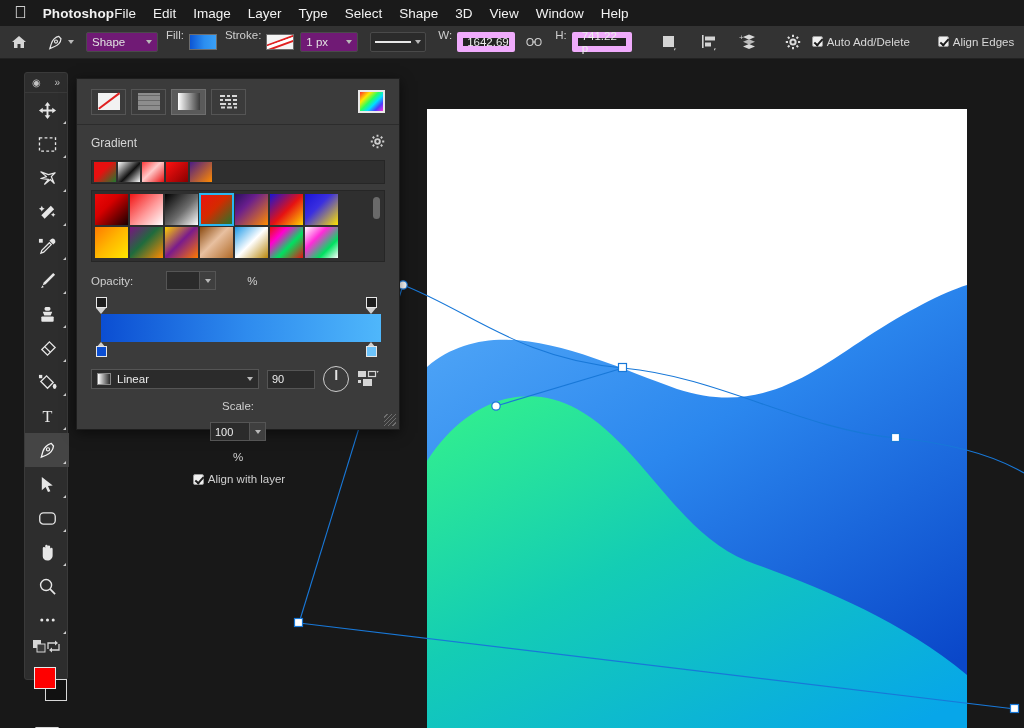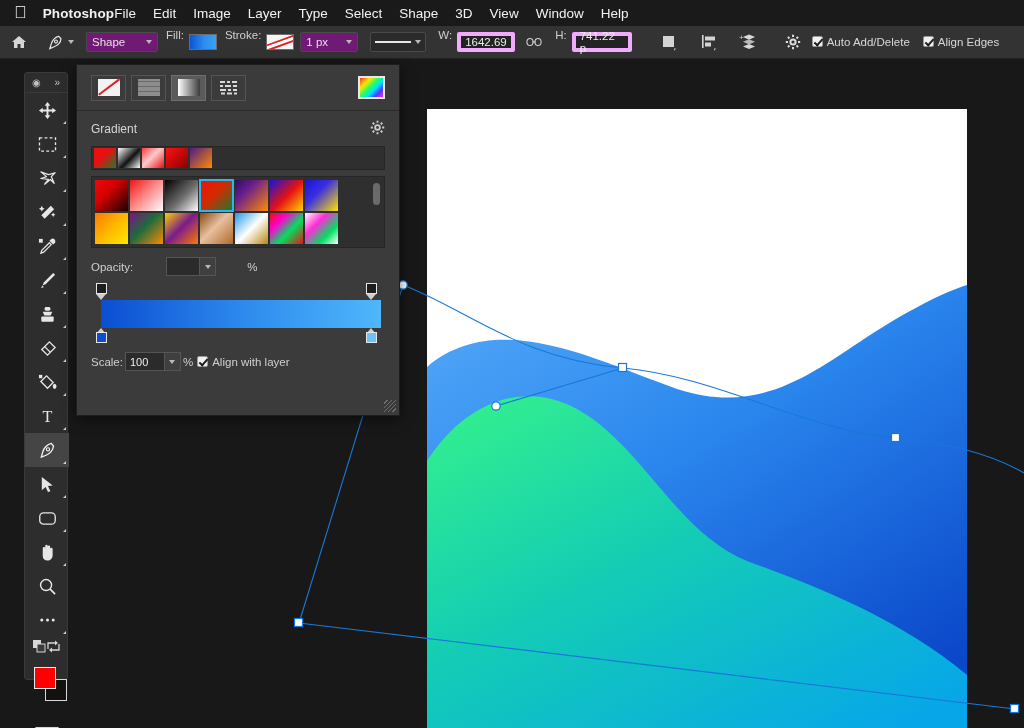--- a/index.html
+++ b/index.html
@@ -56,21 +56,21 @@
     position: relative; overflow: hidden;
   }
   .swatch-stroke i {
     position:absolute; left:-4px; width:38px; height:2px; background:#e02020;
     transform-origin: center;
   }
   .swatch-stroke i.a { top:4px; transform: rotate(-20deg); }
   .swatch-stroke i.b { top:9px; transform: rotate(-20deg); }
   .swatch-stroke i.c { top:6px; height:3px; background:#fff; transform: rotate(-20deg); }
   .ob-input {
-    height: 20px; background: #232323; border: 4px solid #f0abfc; border-radius: 2px;
+    height: 20px; background: #232323; border: 6px solid #f0abfc; border-radius: 2px;
     color: #ececec; font-size: 11.5px; padding: 0 4px; display:flex; align-items:center;
   }
   .ob-strokeline {
     height: 20px; width: 56px; background: #2b2b2b; border: 1px solid #4a4a4a; border-radius: 2px;
     display:flex; align-items:center; justify-content:space-between; padding: 0 4px;
   }
   .ob-strokeline .line { width: 36px; height: 2px; background: #e8e8e8; }
   .chk { width: 11px; height: 11px; border:1px solid #9a9a9a; background:#f0f0f0; border-radius:2px;
          position: relative; display:inline-block; margin-right:4px; vertical-align:-1px;}
   .chk:after{content:"";position:absolute;left:3px;top:0px;width:3px;height:7px;border:solid #1d1d1d;border-width:0 2px 2px 0;transform:rotate(42deg);}
@@ -102,21 +102,21 @@
     position: absolute; left: 0; top: 59px; width: 1024px; height: 669px;
     background: #181818; z-index: 5; overflow: hidden;
   }
   #artboard {
     position: absolute; left: 427px; top: 50px; width: 540px; height: 631px;
     background: #ffffff; overflow: hidden;
   }
 
   
   #gradpanel {
-    position: absolute; left: 76px; top: 64px; width: 324px; height: 352px;
+    position: absolute; left: 76px; top: 78px; width: 324px; height: 352px;
     background: #3b3b3b; border: 1px solid #1e1e1e;
     box-shadow: 0 3px 12px rgba(0,0,0,.55);
     z-index: 35; color: #cfcfcf; font-size: 11.5px;
   }
   #gp-top { height: 46px; display:flex; align-items:center; padding: 0 14px;
             border-bottom: 1px solid #2c2c2c; justify-content: space-between;}
   .gp-modes { display:flex; }
   .gp-mode {
     width: 35px; height: 26px; background: #3b3b3b; border: 1px solid #555;
     display:flex; align-items:center; justify-content:center; margin-right: 5px;
@@ -168,21 +168,21 @@
   .stop-top-tri { border-top: 6px solid #cfcfcf; }
   .stop-bot-tri { border-bottom: 6px solid #cfcfcf; }
 
   #gp-type { margin: 8px 14px 0 14px; display:flex; align-items:center; gap:8px;}
   .gp-select { height: 20px; background:#2b2b2b; border:1px solid #555; color:#ececec;
      display:flex; align-items:center; justify-content:space-between; padding:0 5px; font-size:11.5px;}
   .gp-angle-dial { width:26px;height:26px;border:1.5px solid #cdcdcd;border-radius:50%;position:relative;}
   .gp-angle-dial i{position:absolute;left:50%;top:3px;width:1.5px;height:10px;background:#e4e4e4;transform:translateX(-50%);}
   .gp-method { width:22px; height:18px; position:relative; }
 
-  #gp-scale { margin: 8px 14px 0 14px; display:flex; align-items:center; gap:2px;}
+  #gp-scale { margin: 8px 14px 0 14px; display:flex; align-items:center; gap:10px;flex-direction:column;}
   #gp-resize { position:absolute; right:3px; bottom:3px; width:12px; height:12px;
      background: repeating-linear-gradient(135deg, transparent 0 2px, #6e6e6e 2px 3px);}
 </style>
 </head>
 <body>
 
 <div id="menubar">
   <span class="apple"></span>
   <span class="app-name">Photoshop</span>
   <span class="mi">File</span>
@@ -281,21 +281,21 @@
       <circle cx="8" cy="8" r="2.6" fill="none" stroke="#dcdcdc" stroke-width="2"></circle>
       <g stroke="#dcdcdc" stroke-width="2">
         <path d="M8 0.8 v2.2 M8 13 v2.2 M0.8 8 h2.2 M13 8 h2.2 M2.9 2.9 l1.6 1.6 M11.5 11.5 l1.6 1.6 M13.1 2.9 l-1.6 1.6 M4.5 11.5 l-1.6 1.6"></path>
       </g>
     </svg>
   </span>
 
   <label style="margin-left:6px;white-space:nowrap;">
     <span class="chk"></span><span>Auto Add/Delete</span>
   </label>
-  <label style="margin-left:13px;white-space:nowrap;">
+  <label style="margin-left:28px;white-space:nowrap;">
     <span class="chk"></span><span>Align Edges</span>
   </label>
 </div>
 
 <div id="canvas-host">
   <div id="artboard">
     <svg width="540" height="631" viewBox="0 0 540 631">
       <defs>
         <linearGradient id="gblue" x1="0" y1="0" x2="0.75" y2="1">
           <stop offset="0" stop-color="#55aaf8"></stop>
@@ -594,20 +594,42 @@
     <span class="stop" style="left:275px;top:1px;background:#1d1d1d;"></span>
 
     <span class="bar"></span>
 
     <span class="stop-tri stop-bot-tri" style="left:5px;top:46px;"></span>
     <span class="stop" style="left:5px;top:50px;background:#0b4ed2;"></span>
     <span class="stop-tri stop-bot-tri" style="left:275px;top:46px;"></span>
     <span class="stop" style="left:275px;top:50px;background:#6cc3fb;"></span>
   </div>
 
+  <div id="gp-type">
+    <div class="gp-select" style="width:168px;">
+      <span style="display:flex;align-items:center;gap:6px;">
+        <span style="width:14px;height:12px;background:linear-gradient(90deg,#fff,#2a2a2a);border:1px solid #888;display:inline-block;"></span>
+        <span>Linear</span>
+      </span>
+      <span class="caret"></span>
+    </div>
+    <div class="gp-num" style="width:48px;">90</div>
+    <div class="gp-angle-dial">
+        <i></i>
+      </div>
+    <div class="gp-method">
+      <svg width="22" height="18" viewBox="0 0 22 18">
+        <rect x="1" y="1" width="8" height="6" fill="#d6d6d6"></rect>
+        <rect x="11.5" y="1.5" width="7" height="5" fill="none" stroke="#d6d6d6" stroke-width="1.2"></rect>
+        <path d="M19.5 1 h2.2 l-1.1 2.2 z" fill="#c9c9c9"></path>
+        <rect x="1" y="10" width="3" height="3" fill="#d6d6d6"></rect>
+        <rect x="6" y="9" width="9" height="7" fill="#d6d6d6"></rect>
+      </svg>
+    </div>
+  </div>
 
   <div id="gp-scale">
     <span>Scale:</span>
     <span style="display:flex;">
       <span class="gp-num" style="width:40px;">100</span>
       <span class="gp-numcar">
           <span class="caret"></span>
         </span>
     </span>
     <span>%</span>

